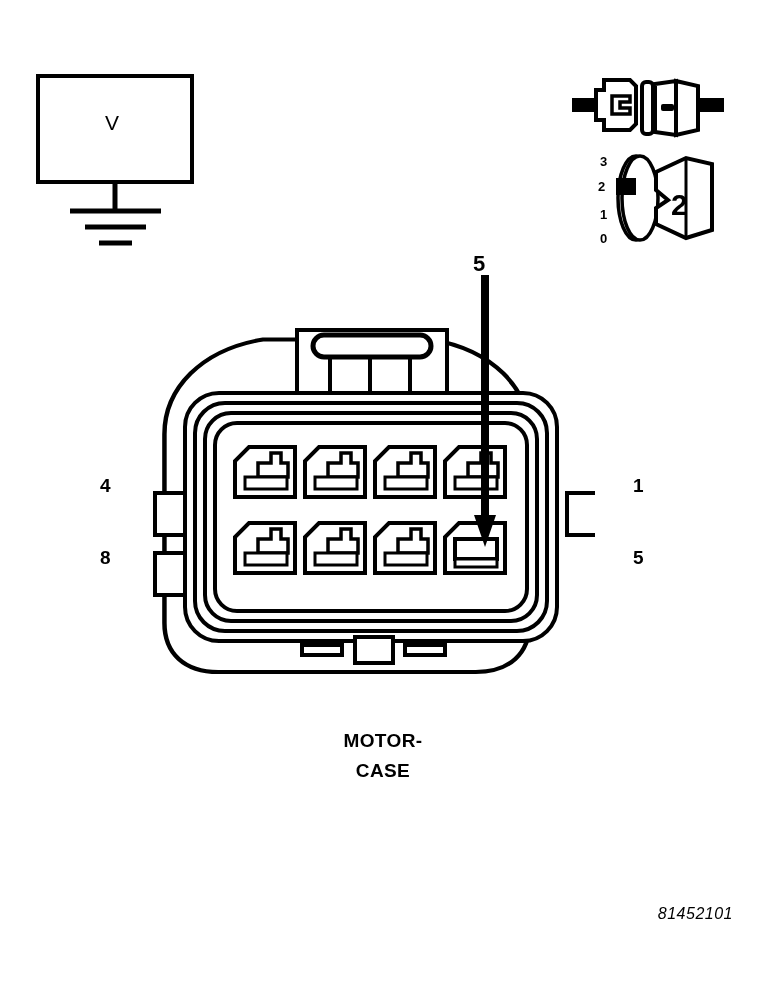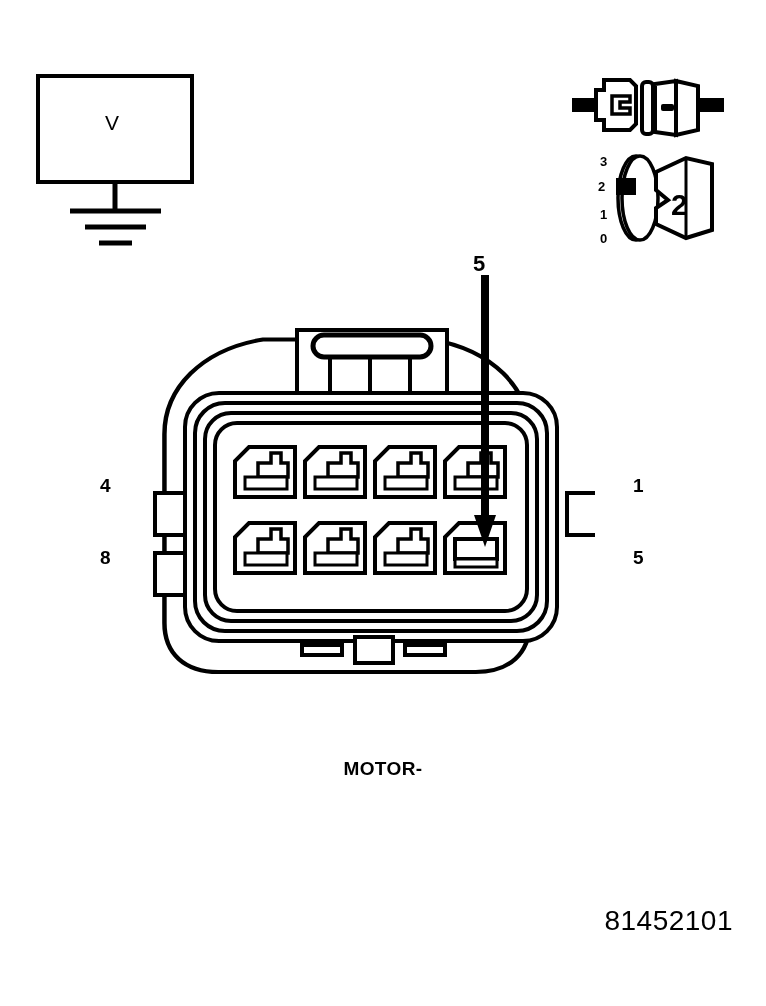--- a/index.html
+++ b/index.html
@@ -52,30 +52,30 @@
   .caption {
     position: absolute;
     left: 0;
     top: 726px;
     width: 766px;
     text-align: center;
     font-size: 19px;
     font-weight: 700;
     letter-spacing: 0.4px;
     line-height: 30px;
-    margin-top: 28px;
   }
   .caption div { white-space: pre; }
   .figure-id {
     position: absolute;
     right: 33px;
     top: 905px;
-    font-size: 28px;
+    font-size: 16px;
     font-weight: 400;
     letter-spacing: 0.5px;
+    font-style: italic;
   }
   svg { display: block; }
 </style>
 </head>
 <body>
 
 <div class="stage">
 
   <div style="position:absolute;left:30px;top:70px;width:175px;height:180px;">
     <svg width="175" height="180" viewBox="0 0 175 180">
@@ -216,17 +216,18 @@
   </div>
   <span class="label callout-5">5</span>
 
   <span class="label pin-num pin-4">4</span>
   <span class="label pin-num pin-8">8</span>
   <span class="label pin-num pin-1">1</span>
   <span class="label pin-num pin-5r">5</span>
 
   <div class="caption">
     <div>MOTOR-</div>
+    <div>CASE</div>
   </div>
 
   <div class="figure-id">81452101</div>
 
 </div>
 
 </body></html>

